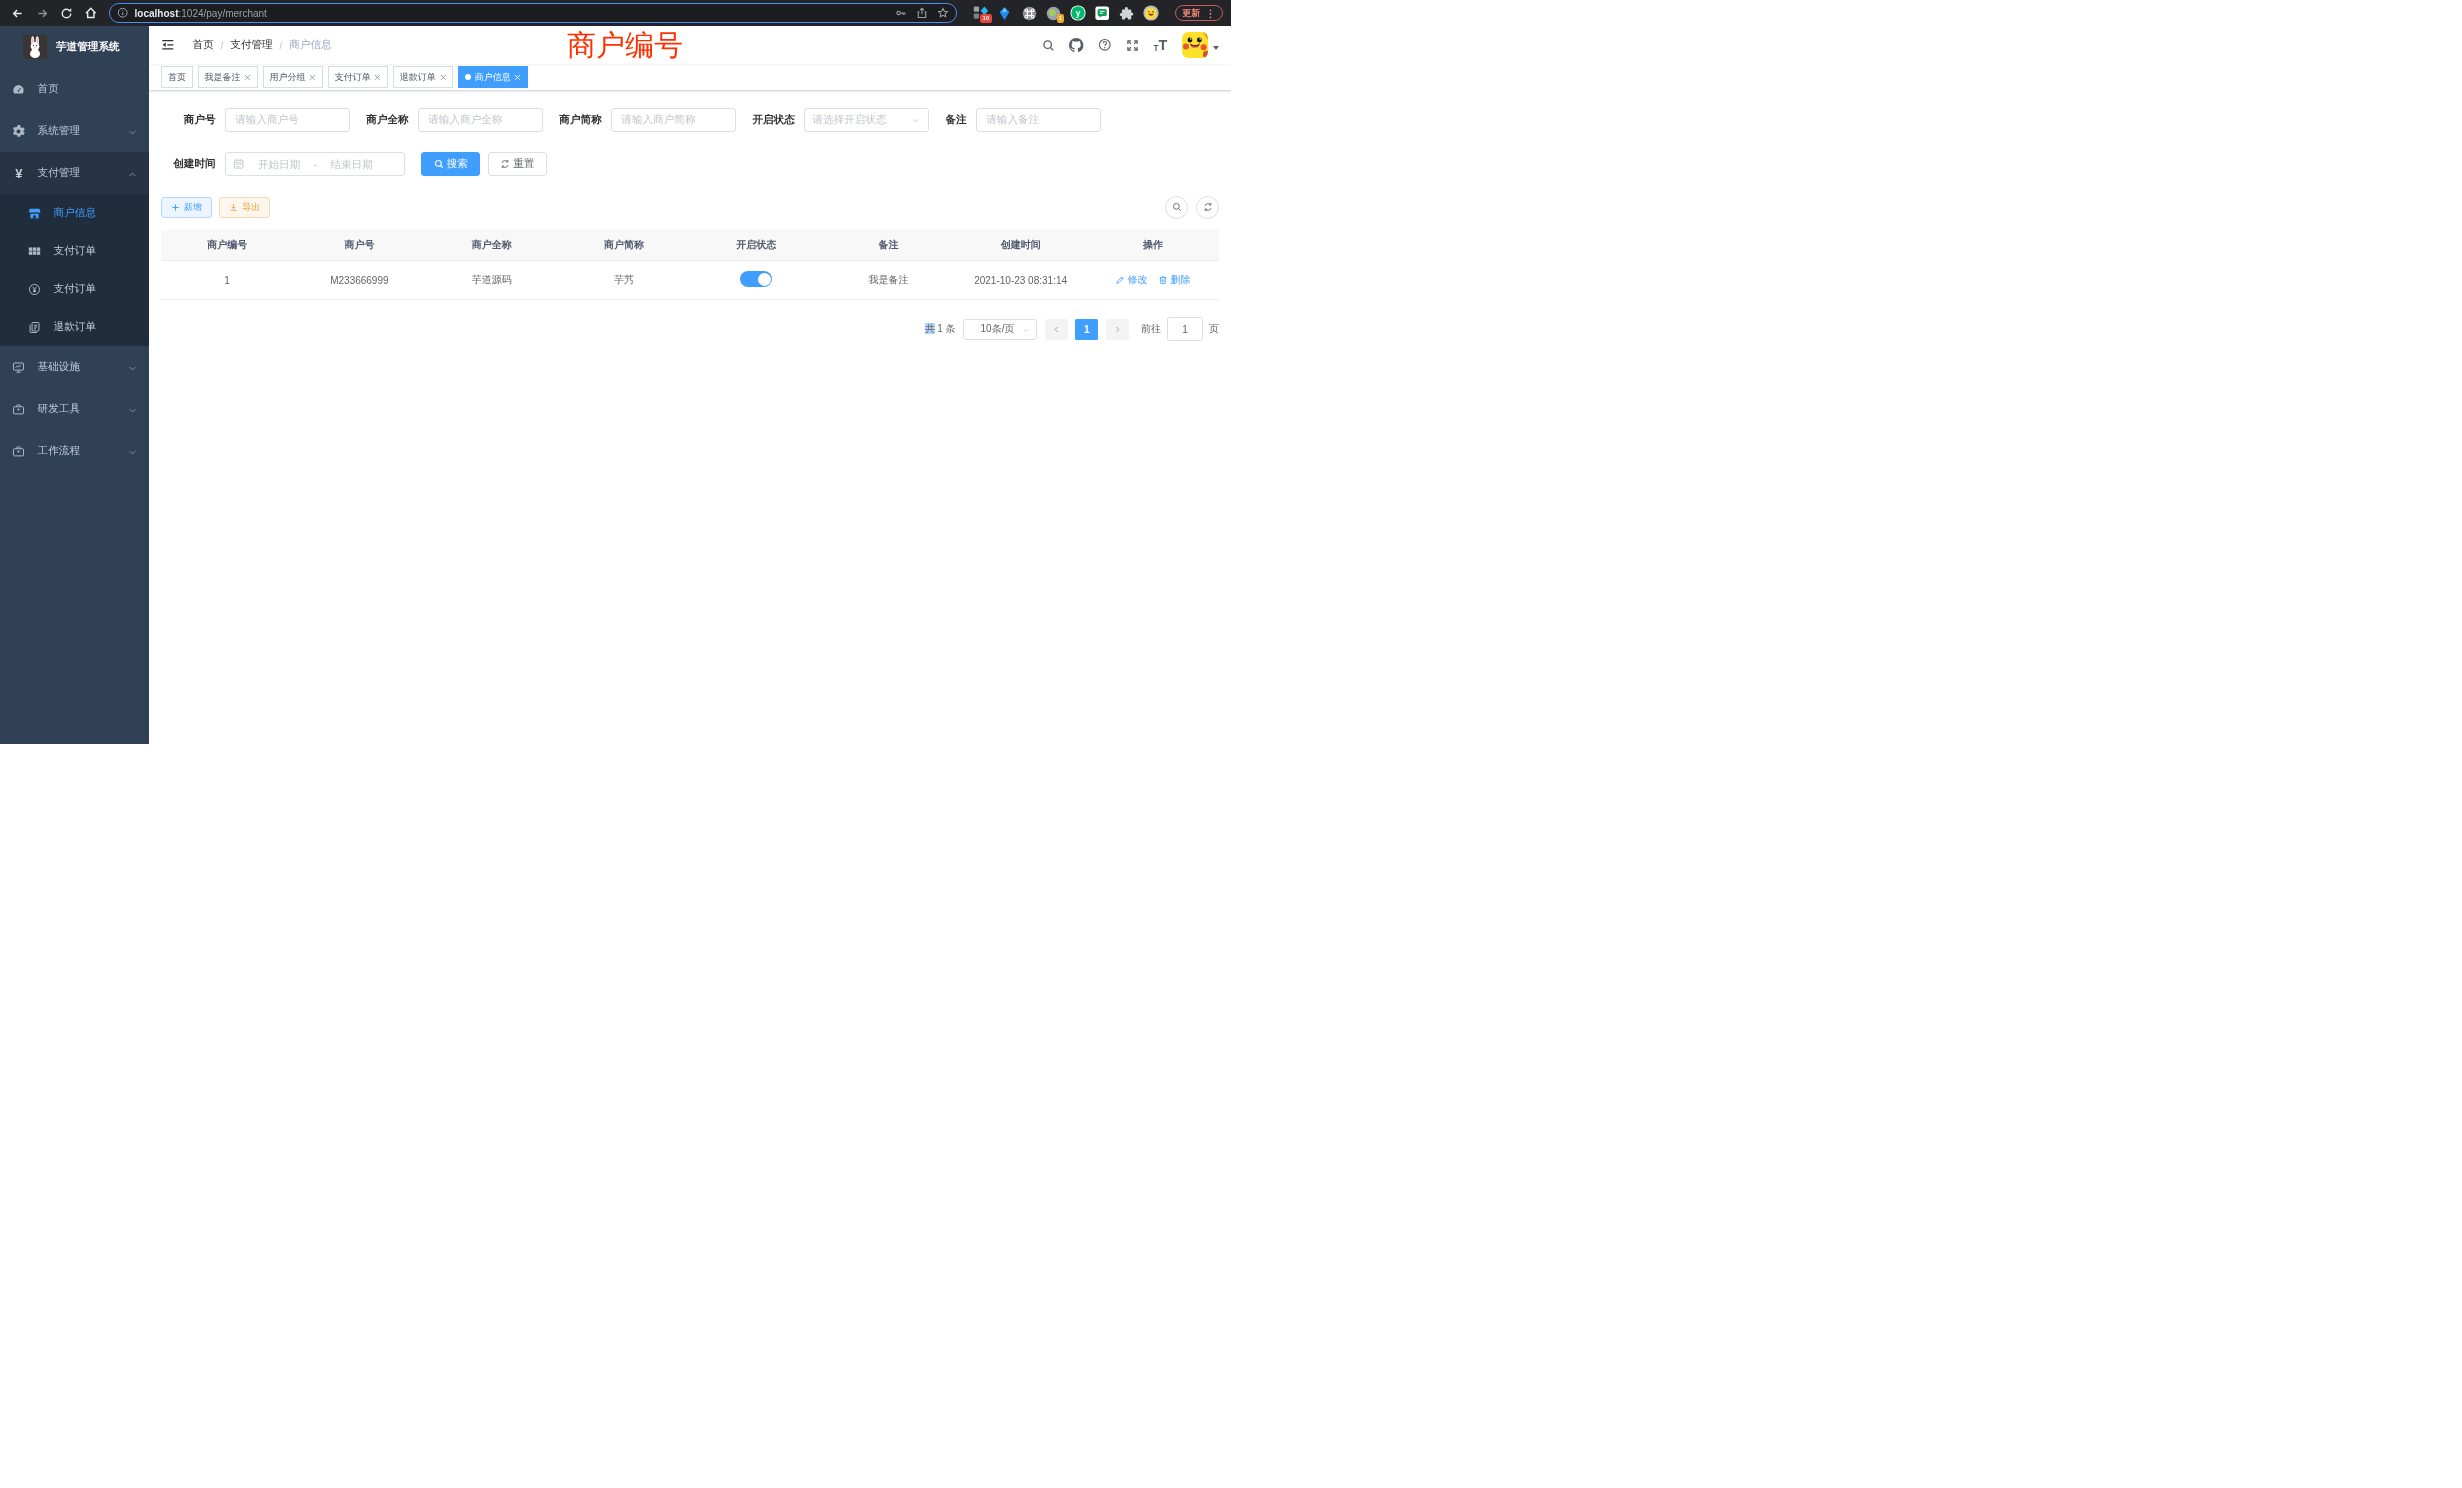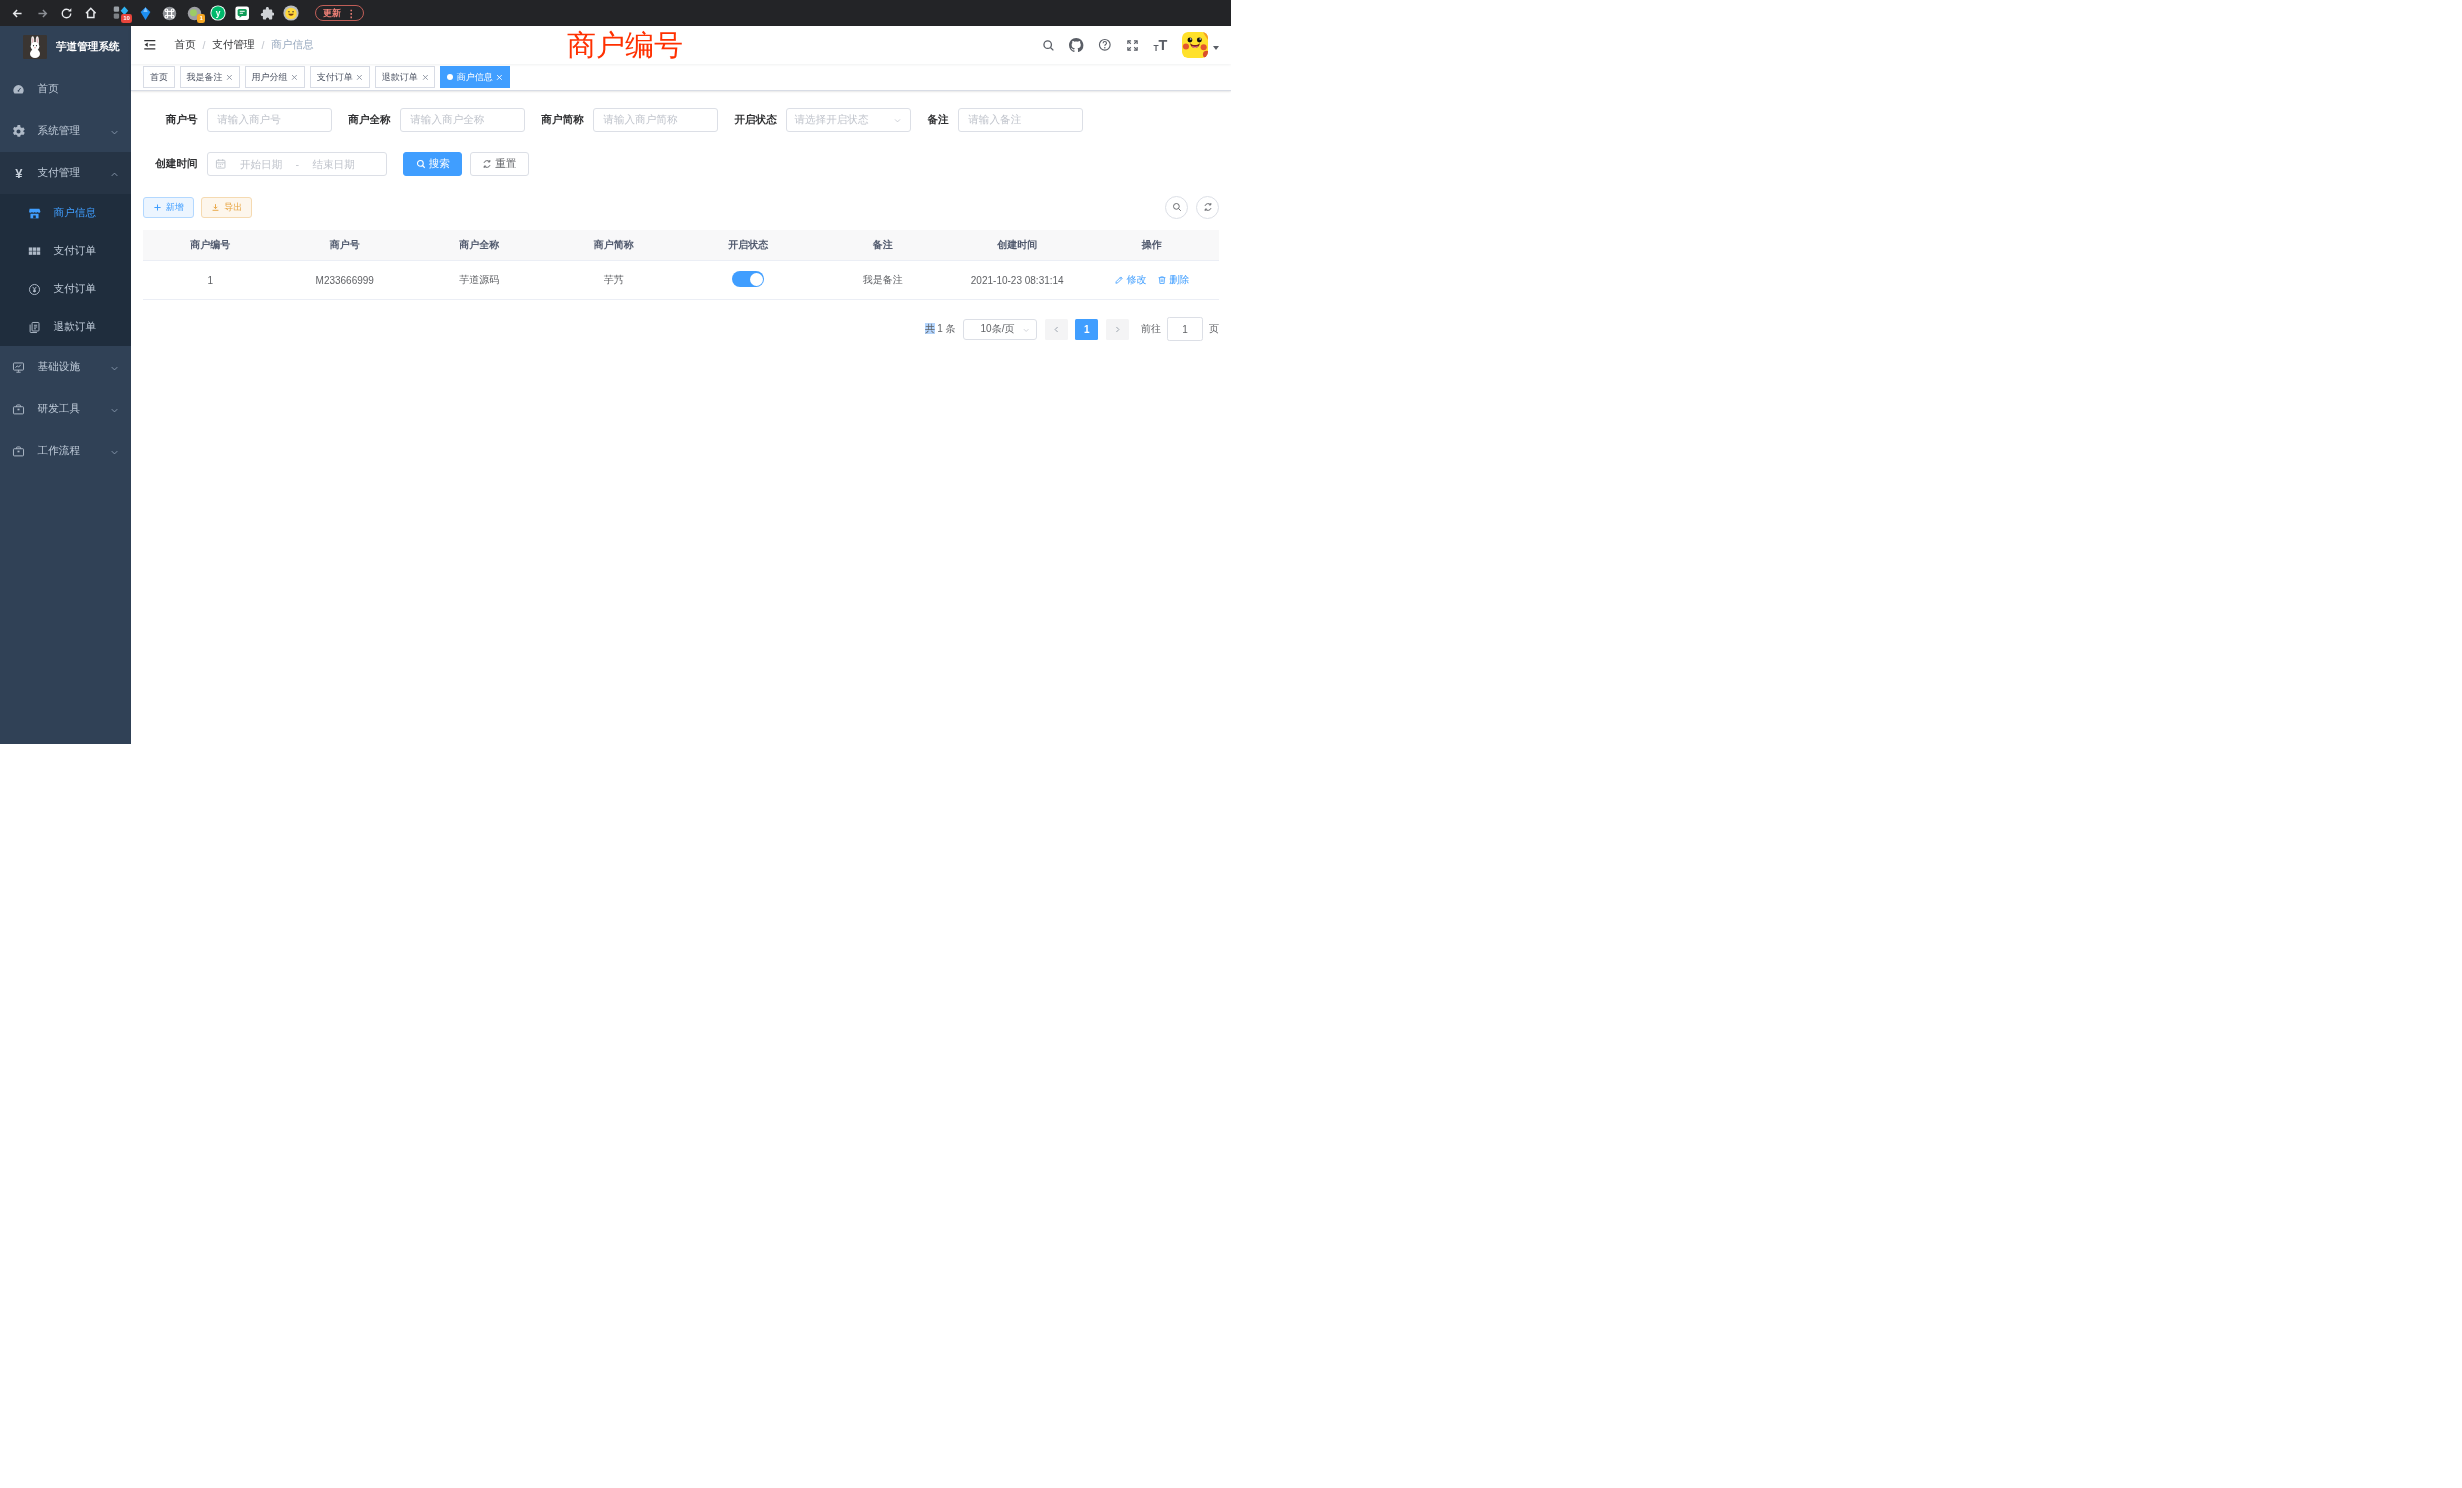--- a/index.html
+++ b/index.html
@@ -18,21 +18,21 @@
   .ext-strip{display:flex;align-items:center;gap:8.3px;margin-left:7.6px;}
   .extbox{position:relative;width:16px;height:16px;display:flex;align-items:center;justify-content:center;cursor:pointer;}
   .badge{position:absolute;bottom:-2.3px;right:-3px;color:#fff;font-size:6px;line-height:7.6px;padding:0.8px 2.3px;border-radius:2.3px;font-weight:700;}
   .badge.red{background:#e8453c;}
   .badge.orange{background:#f5a623;}
   .update-pill{display:flex;align-items:center;gap:5.3px;border:1.5px solid #c05e57;color:#ee8077;border-radius:10px;padding:0.8px 6.8px;font-size:9px;font-weight:700;margin-left:7.6px;cursor:pointer;}
   .kebab{color:#ee8077;font-size:10px;letter-spacing:0;font-weight:700;}
 
   
   .app{display:flex;height:719px;}
-  .sidebar{width:131px;background:#304156;flex-shrink:0;color:#bfcbd9;font-size:10.6px;}
+  .sidebar{width:149px;background:#304156;flex-shrink:0;color:#bfcbd9;font-size:10.6px;}
   .logo-row{height:42px;display:flex;align-items:center;padding-left:23px;gap:9px;}
   .logo-title{color:#fff;font-weight:700;font-size:10.6px;}
   .menu-item{height:42px;display:flex;align-items:center;padding:0 12px;gap:12px;cursor:pointer;}
   .menu-item .mi-icon{width:13.6px;display:flex;justify-content:center;color:#aeb9c7;}
   .menu-item .chev{margin-left:auto;color:#90a0b5;}
   .menu-item.parent-open{background:#263445;}
   .submenu{background:#1f2d3d;}
   .submenu .menu-item{height:38px;padding-left:28px;}
   .menu-item.active{color:#409EFF;}
   .menu-item.active .mi-icon{color:#409EFF;}
@@ -134,20 +134,39 @@
           <path fill="none" stroke="currentColor" stroke-width="1.7" d="M13.2 8A5.2 5.2 0 1 1 8 2.8c1.7 0 3.2.8 4.2 2"></path>
           <path fill="currentColor" d="M13.9 1.6v3.8h-3.8z"></path>
         </svg>
     </span>
     <span class="bnav">
       <svg class="ic" width="13.6" height="13.6" viewBox="0 0 16 16">
           <path fill="none" stroke="currentColor" stroke-width="1.7" d="M2.3 8.4L8 2.7l5.7 5.7M4.3 7.4v6.1h7.4V7.4"></path>
         </svg>
     </span>
 
+    <div class="url-bar">
+      <svg class="ic" width="11.4" height="11.4" viewBox="0 0 16 16">
+          <circle cx="8" cy="8" r="6.2" fill="none" stroke="currentColor" stroke-width="1.4"></circle>
+          <path stroke="currentColor" stroke-width="1.6" d="M8 7.2v4M8 4.4v1.2"></path>
+        </svg>
+      <span class="url-text"><span class="url-host">localhost</span><span class="url-rest">:1024/pay/merchant</span></span>
+      <span class="url-right">
+        <svg class="ic" width="12" height="12" viewBox="0 0 16 16">
+            <circle cx="4.8" cy="8" r="2.3" fill="none" stroke="currentColor" stroke-width="1.5"></circle>
+            <path stroke="currentColor" stroke-width="1.5" fill="none" d="M7.1 8h6.4M10.8 8v2.6M13.2 8v2"></path>
+          </svg>
+        <svg class="ic" width="12" height="12" viewBox="0 0 16 16">
+            <path fill="none" stroke="currentColor" stroke-width="1.5" d="M8 9.5V1.8M5.6 4L8 1.6 10.4 4M4.5 6.5H3v7.5h10V6.5h-1.5"></path>
+          </svg>
+        <svg class="ic" width="12" height="12" viewBox="0 0 16 16">
+            <path fill="none" stroke="currentColor" stroke-width="1.4" d="M8 2l1.8 3.7 4 .6-2.9 2.8.7 4L8 11.2l-3.6 1.9.7-4L2.2 6.3l4-.6z"></path>
+          </svg>
+      </span>
+    </div>
 
     <div class="ext-strip">
       <span class="extbox">
         <svg class="ic" width="16" height="16" viewBox="0 0 21 21">
             <rect x="1" y="2" width="7" height="7" rx="1.5" fill="#9aa0a6"></rect>
             <rect x="1" y="11" width="7" height="7" rx="1.5" fill="#7d8186"></rect>
             <polygon points="15,2 20,7.5 15,13 10,7.5" fill="#2fb2f0"></polygon>
           </svg>
         <span class="badge red">10</span>
       </span>

